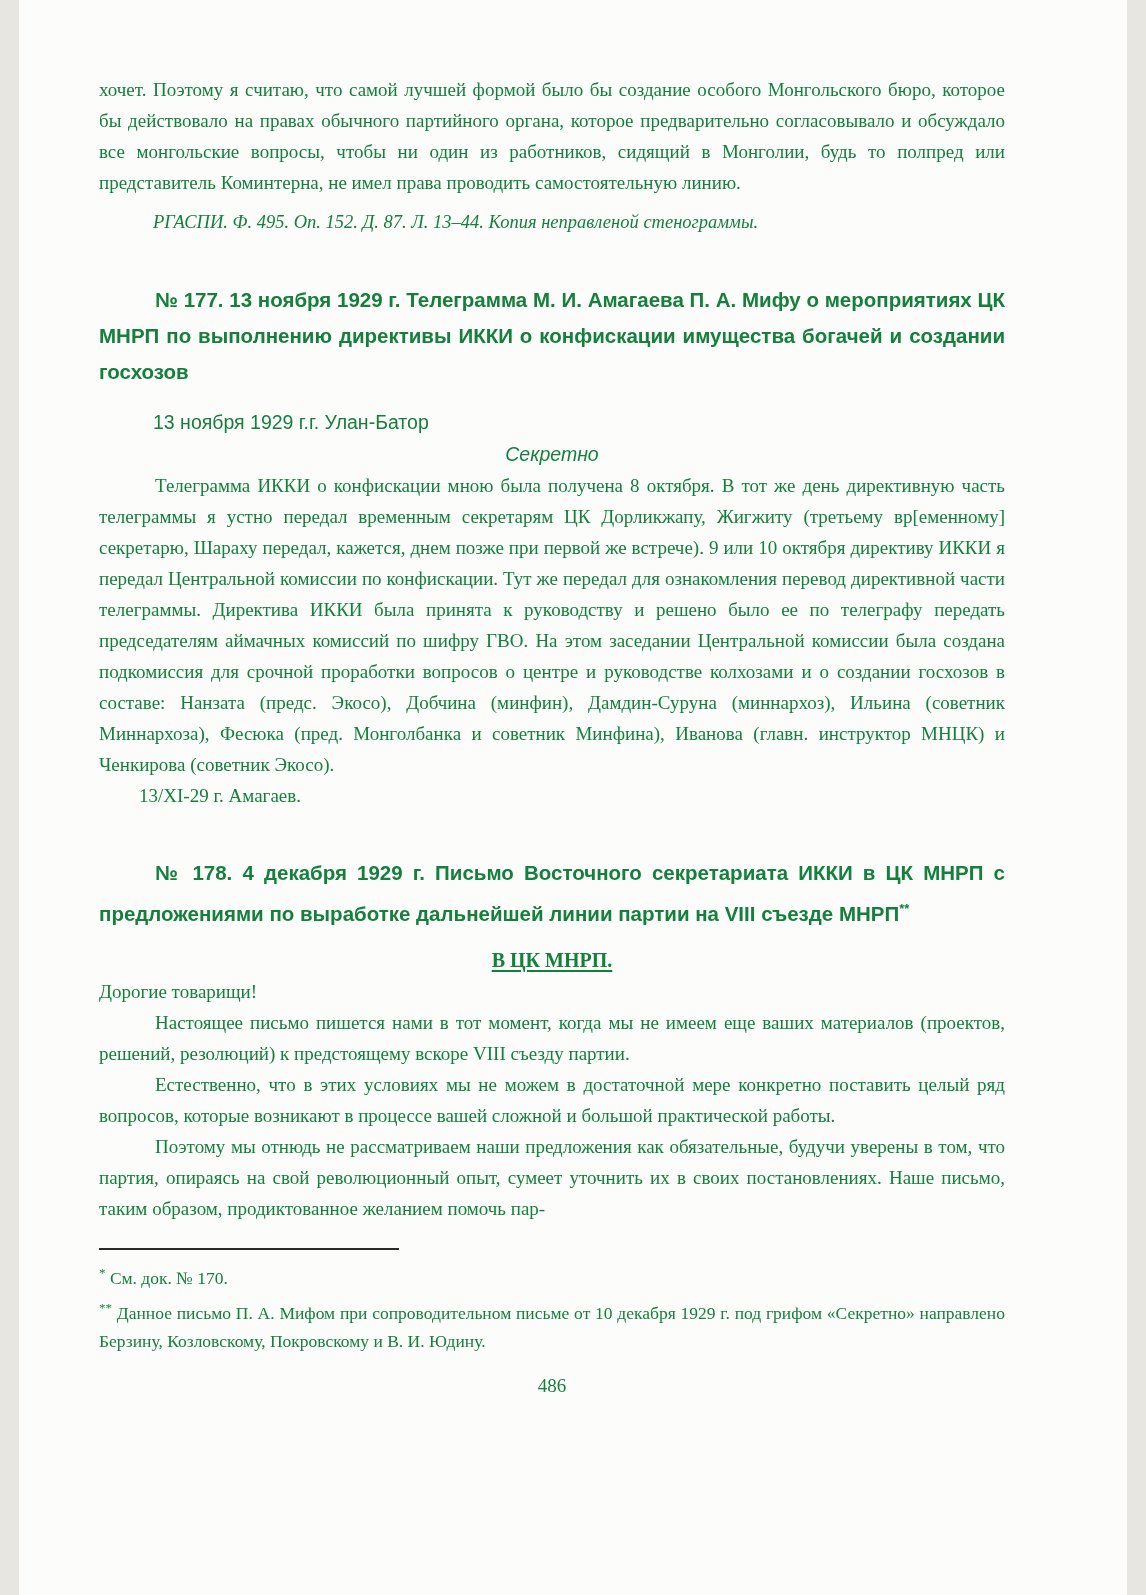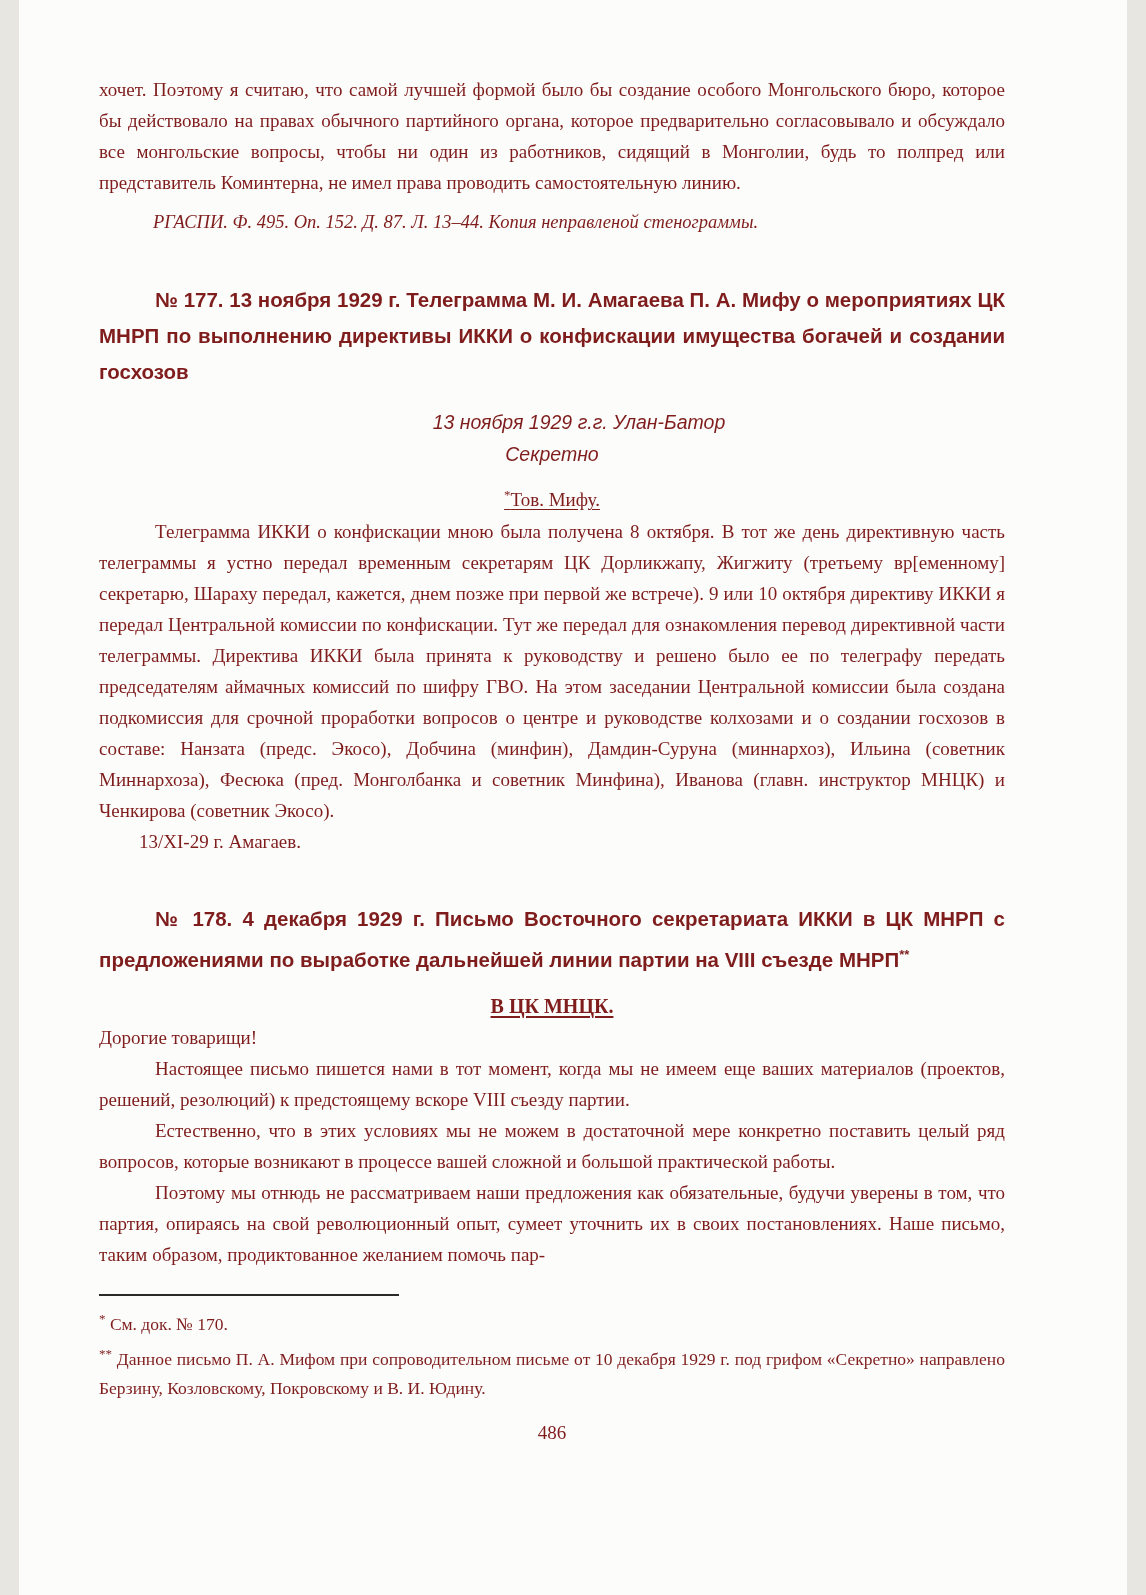--- a/index.html
+++ b/index.html
@@ -6,21 +6,21 @@
     margin: 0;
     padding: 0;
     background: #e8e6e1;
   }
   .page {
     position: relative;
     width: 1108px;
     height: 1595px;
     margin: 0 auto;
     background: #fcfcfa;
-    color: #7f1d1d;
+    color: #15803d;
     box-sizing: border-box;
     padding: 74px 122px 30px 80px;
     font-family: "Liberation Serif", serif;
     font-size: 19px;
     line-height: 31px;
     overflow: hidden;
   }
   .body-par {
     margin: 0;
     text-align: justify;
@@ -43,23 +43,22 @@
     line-height: 36px;
     text-align: justify;
     text-indent: 56px;
   }
   .doc-heading sup {
     font-size: 13px;
   }
   .dateline-row {
     margin-top: 17px;
     display: flex;
-    justify-content: center;
+    justify-content: flex-start;
     font-family: "Liberation Sans", sans-serif;
-    font-style: italic;
     font-size: 19.5px;
     padding-left: 54px;
   }
   .classification {
     text-align: center;
     font-family: "Liberation Sans", sans-serif;
     font-style: italic;
     font-size: 19.5px;
     margin-top: 1px;
   }
@@ -130,35 +129,34 @@
 
     <p class="doc-heading">№ 177. 13 ноября 1929 г. Телеграмма М. И. Амагаева П. А. Мифу о мероприятиях ЦК МНРП по выполнению директивы ИККИ о конфискации имущества богачей и создании госхозов</p>
 
     <div class="dateline-row">
       <span>13 ноября 1929 г.</span>
       <span>г. Улан-Батор</span>
     </div>
 
     <div class="classification">Секретно</div>
 
-    <p class="salutation"><span class="u"><sup class="fn-mark">*</sup><span>Тов. Мифу.</span></span></p>
 
     <p class="body-par">Телеграмма ИККИ о конфискации мною была получена 8 октября. В тот же день директивную часть телеграммы я устно передал временным секретарям ЦК Дорликжапу, Жигжиту (третьему вр[еменному] секретарю, Шараху передал, кажется, днем позже при первой же встрече). 9 или 10 октября директиву ИККИ я передал Центральной комиссии по конфискации. Тут же передал для ознакомления перевод директивной части телеграммы. Директива ИККИ была принята к руководству и решено было ее по телеграфу передать председателям аймачных комиссий по шифру ГВО. На этом заседании Центральной комиссии была создана подкомиссия для срочной проработки вопросов о центре и руководстве колхозами и о создании госхозов в составе: Нанзата (предс. Экосо), Добчина (минфин), Дамдин-Суруна (миннархоз), Ильина (советник Миннархоза), Фесюка (пред. Монголбанка и советник Минфина), Иванова (главн. инструктор МНЦК) и Ченкирова (советник Экосо).</p>
 
     <p class="signature">13/XI-29 г. Амагаев.</p>
 
 
   </section>
 
   <section>
 
     <p class="doc-heading"><span>№ 178. 4 декабря 1929 г. Письмо Восточного секретариата ИККИ в ЦК МНРП с предложениями по выработке дальнейшей линии партии на VIII съезде МНРП</span><sup class="fn-mark">**</sup></p>
 
 
-    <p class="addressee"><span class="u">В ЦК МНЦК.</span></p>
+    <p class="addressee"><span class="u">В ЦК МНРП.</span></p>
 
     <p class="salutation-plain">Дорогие товарищи!</p>
 
     <p class="body-par">Настоящее письмо пишется нами в тот момент, когда мы не имеем еще ваших материалов (проектов, решений, резолюций) к предстоящему вскоре VIII съезду партии.</p>
 
     <p class="body-par">Естественно, что в этих условиях мы не можем в достаточной мере конкретно поставить целый ряд вопросов, которые возникают в процессе вашей сложной и большой практической работы.</p>
 
     <p class="body-par">Поэтому мы отнюдь не рассматриваем наши предложения как обязательные, будучи уверены в том, что партия, опираясь на свой революционный опыт, сумеет уточнить их в своих постановлениях. Наше письмо, таким образом, продиктованное желанием помочь пар-</p>
 
   </section>

